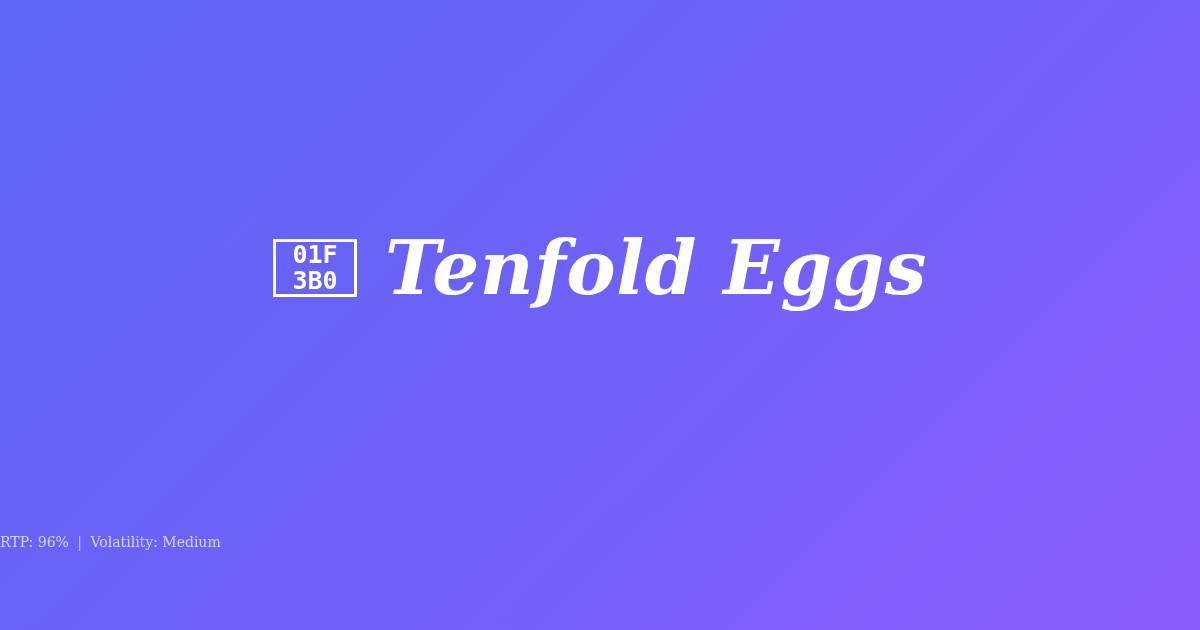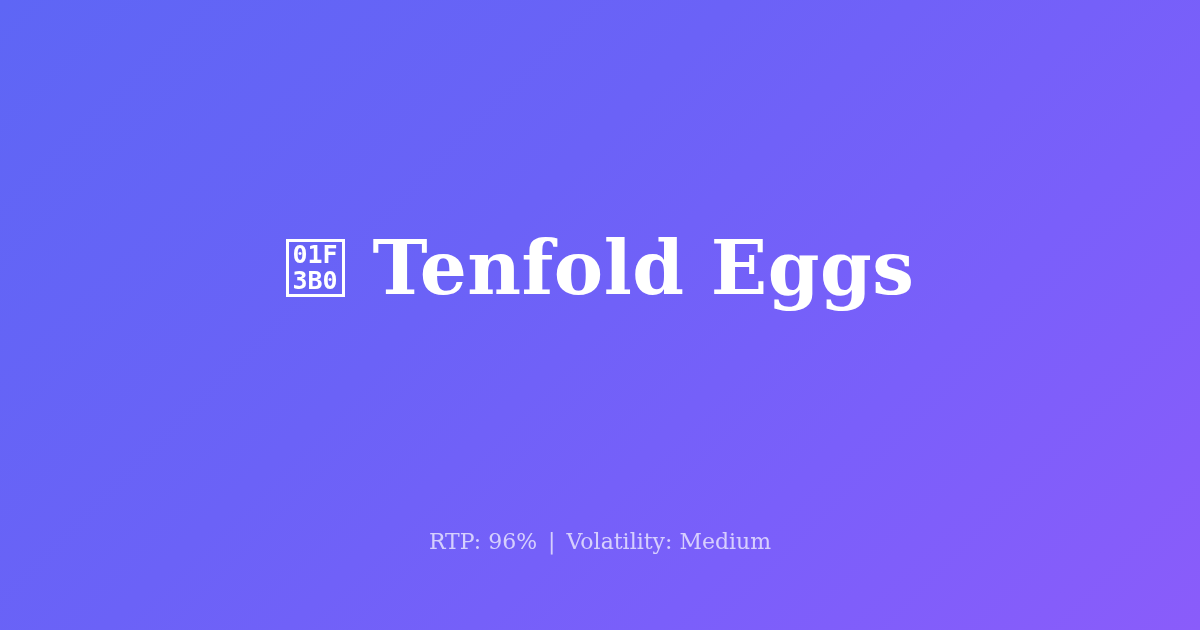--- a/index.html
+++ b/index.html
@@ -39,21 +39,21 @@
     justify-content: center;
     gap: 28px;
   }
 
   .tofu {
     box-sizing: border-box;
     display: flex;
     flex-direction: column;
     align-items: center;
     justify-content: center;
-    width: 59px;
+    width: 84px;
     height: 58px;
     border: 3px solid #ffffff;
     padding: 1px 4px 2px 4px;
     font-family: "DejaVu Sans Mono", "Liberation Mono", monospace;
     font-size: 25px;
     line-height: 26px;
     font-weight: 700;
     color: #ffffff;
     letter-spacing: 0px;
     flex: 0 0 auto;
@@ -64,20 +64,21 @@
   }
 
   .title-text {
     font-family: "DejaVu Serif", "Liberation Serif", serif;
     font-weight: 700;
     font-size: 74px;
     line-height: 80px;
     color: #ffffff;
     white-space: nowrap;
     letter-spacing: 0.5px;
+    font-style: italic;
   }
 
   
   .subtitle {
     position: absolute;
     left: 0;
     right: 0;
     top: 362px;
     text-align: center;
     font-family: "DejaVu Serif", "Liberation Serif", serif;
@@ -87,24 +88,24 @@
     color: rgba(255, 255, 255, 0.86);
     white-space: nowrap;
   }
 
   
   .footer {
     position: absolute;
     left: 0;
     right: 0;
     top: 528px;
-    text-align: center;
+    text-align: left;
     font-family: "DejaVu Serif", "Liberation Serif", serif;
     font-weight: 400;
-    font-size: 22px;
+    font-size: 14px;
     line-height: 28px;
     color: rgba(255, 255, 255, 0.70);
     white-space: nowrap;
   }
   .footer .sep {
     padding: 0 4px;
   }
 </style>
 </head>
 <body>

